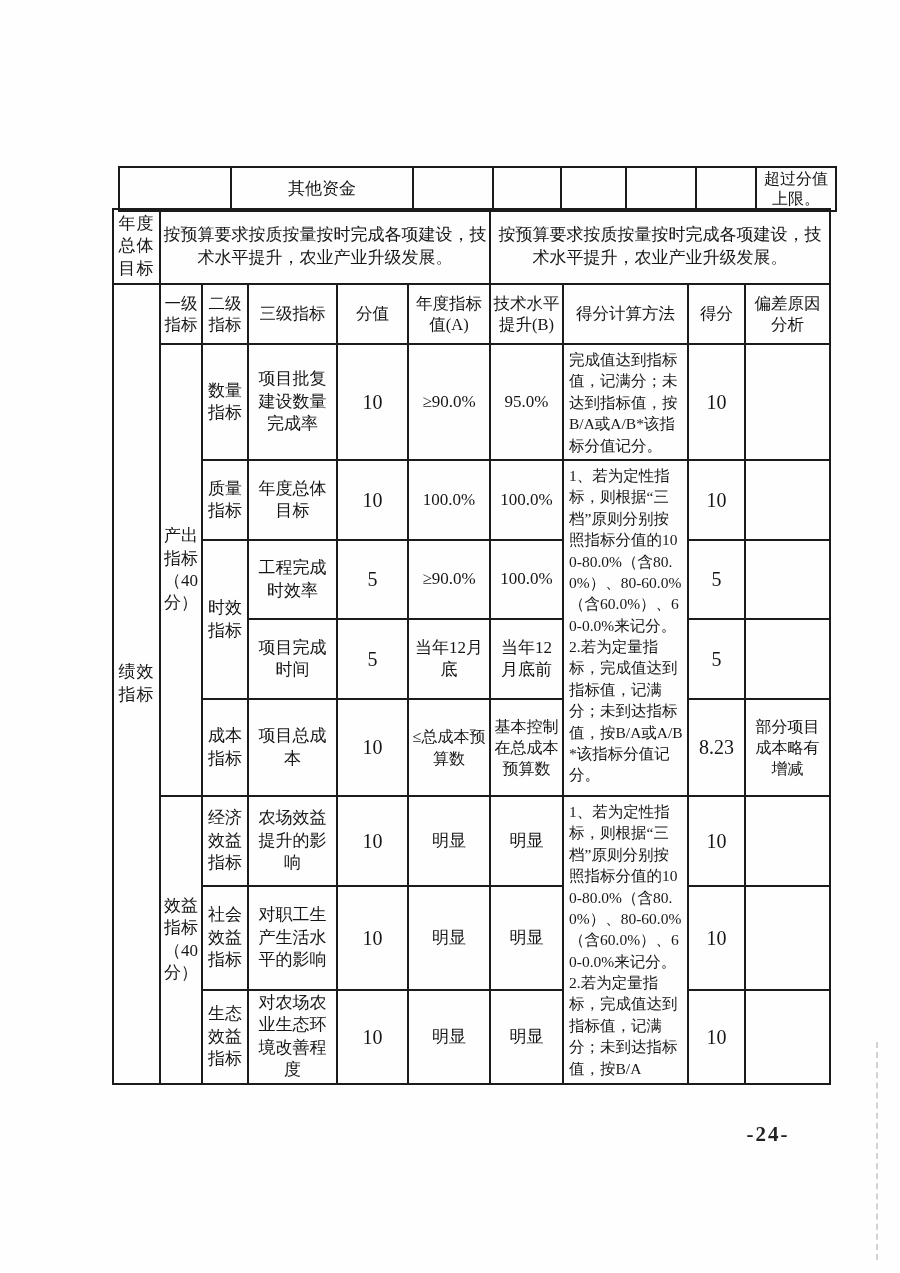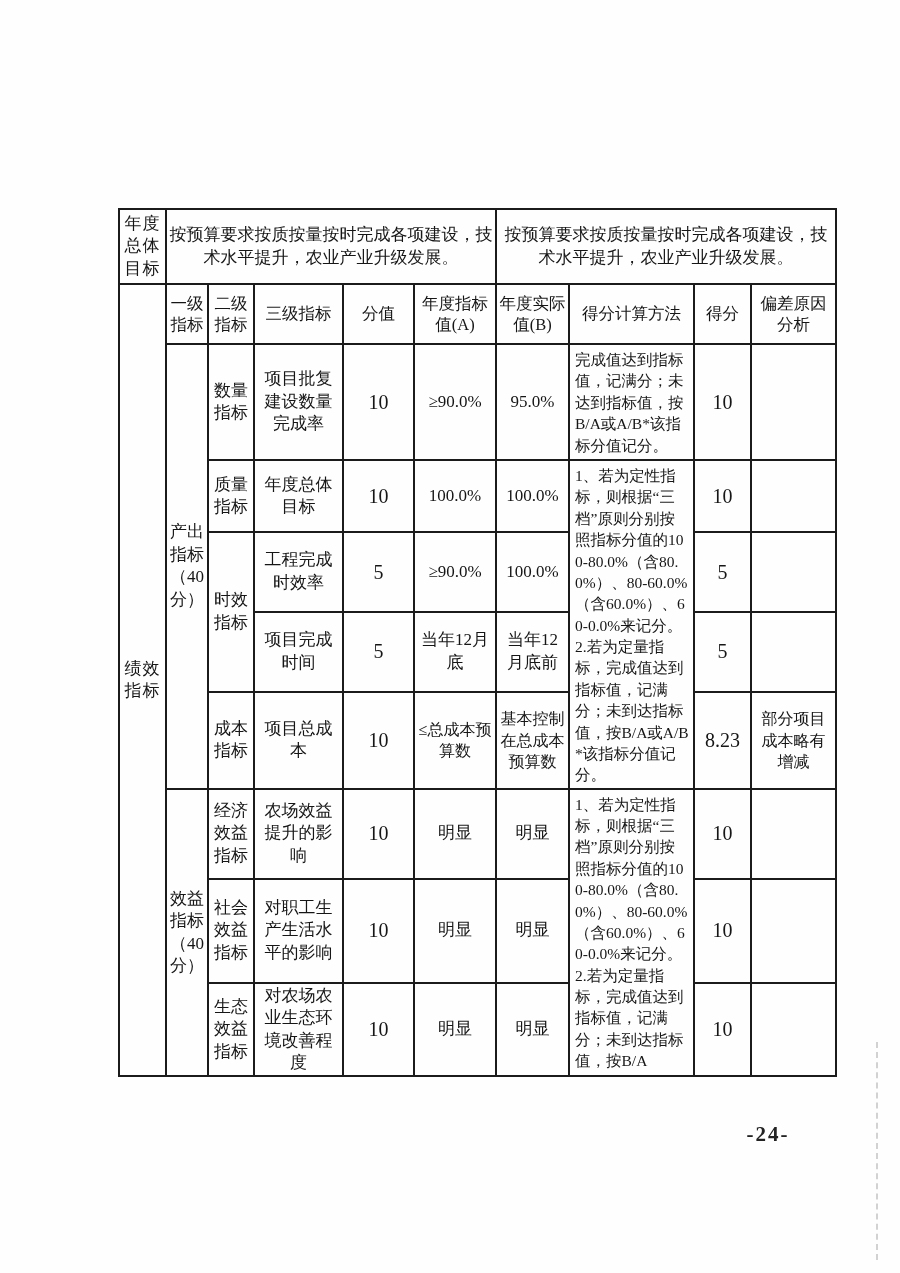--- a/index.html
+++ b/index.html
@@ -14,21 +14,21 @@
   .tbl { border-collapse:collapse; table-layout:fixed; width:717px; }
   .tbl td {
     border:2px solid #1b1b1b;
     text-align:center; vertical-align:middle;
     padding:1px 2px;
     font-size:17px; line-height:1.32;
     overflow:hidden;
     word-break:break-all;
   }
   #topTable { position:absolute; left:118px; top:166px; }
-  #mainTable { position:absolute; left:118px; top:208px; }
+  #mainTable { position:absolute; left:112px; top:208px; }
 
   #topTable td { height:44px; }
   td.overlimit { font-size:16px; line-height:1.25; }
 
   td.goal-label, td.perf-label { font-size:17px; letter-spacing:1px; }
   td.goal-text { font-size:17px; padding:2px 0; }
 
   td.hdr { font-size:16.5px; line-height:1.3; }
 
   td.method {
@@ -48,20 +48,44 @@
   #bindingDashes {
     position:absolute; left:876px; top:1042px; height:218px; width:0;
     border-left:2px dashed #c4c4c4; opacity:.75;
   }
 </style>
 </head>
 <body>
 
 <div id="page">
 
+  <table id="topTable" class="tbl">
+    <colgroup>
+      <col style="width:112px">
+        <col style="width:182px">
+        <col style="width:80px">
+        <col style="width:68px">
+      <col style="width:65px">
+        <col style="width:70px">
+        <col style="width:60px">
+        <col style="width:80px">
+    </colgroup>
+    <tbody>
+        <tr>
+      <td></td>
+      <td>其他资金</td>
+      <td></td>
+      <td></td>
+      <td></td>
+      <td></td>
+      <td></td>
+      <td class="overlimit">超过分值上限。</td>
+    </tr>
+  </tbody>
+    </table>
 
   <table id="mainTable" class="tbl">
     <colgroup>
       <col style="width:47px">
         <col style="width:42px">
         <col style="width:46px">
         <col style="width:89px">
       <col style="width:71px">
         <col style="width:82px">
         <col style="width:73px">
@@ -77,39 +101,39 @@
       <td class="goal-text" colspan="4">按预算要求按质按量按时完成各项建设，技术水平提升，农业产业升级发展。</td>
     </tr>
 
     <tr style="height:60px">
       <td class="perf-label" rowspan="9">绩效指标</td>
       <td class="hdr">一级指标</td>
       <td class="hdr">二级指标</td>
       <td class="hdr">三级指标</td>
       <td class="hdr">分值</td>
       <td class="hdr">年度指标值(A)</td>
-      <td class="hdr">年度实际值(B)</td>
+      <td class="hdr">技术水平提升(B)</td>
       <td class="hdr">得分计算方法</td>
       <td class="hdr">得分</td>
       <td class="hdr">偏差原因分析</td>
     </tr>
 
     <tr style="height:116px">
       <td rowspan="5">产出指标（40分）</td>
       <td>数量指标</td>
       <td>项目批复建设数量完成率</td>
       <td class="num">10</td>
       <td>≥90.0%</td>
       <td>95.0%</td>
       <td class="method">完成值达到指标值，记满分；未达到指标值，按B/A或A/B*该指标分值记分。</td>
       <td class="num">10</td>
       <td></td>
     </tr>
 
-    <tr style="height:72px">
+    <tr style="height:80px">
       <td>质量指标</td>
       <td>年度总体目标</td>
       <td class="num">10</td>
       <td>100.0%</td>
       <td>100.0%</td>
       <td class="method" rowspan="4">1、若为定性指标，则根据“三档”原则分别按照指标分值的100-80.0%（含80.0%）、80-60.0%（含60.0%）、60-0.0%来记分。2.若为定量指标，完成值达到指标值，记满分；未到达指标值，按B/A或A/B*该指标分值记分。</td>
       <td class="num">10</td>
       <td></td>
     </tr>
 

